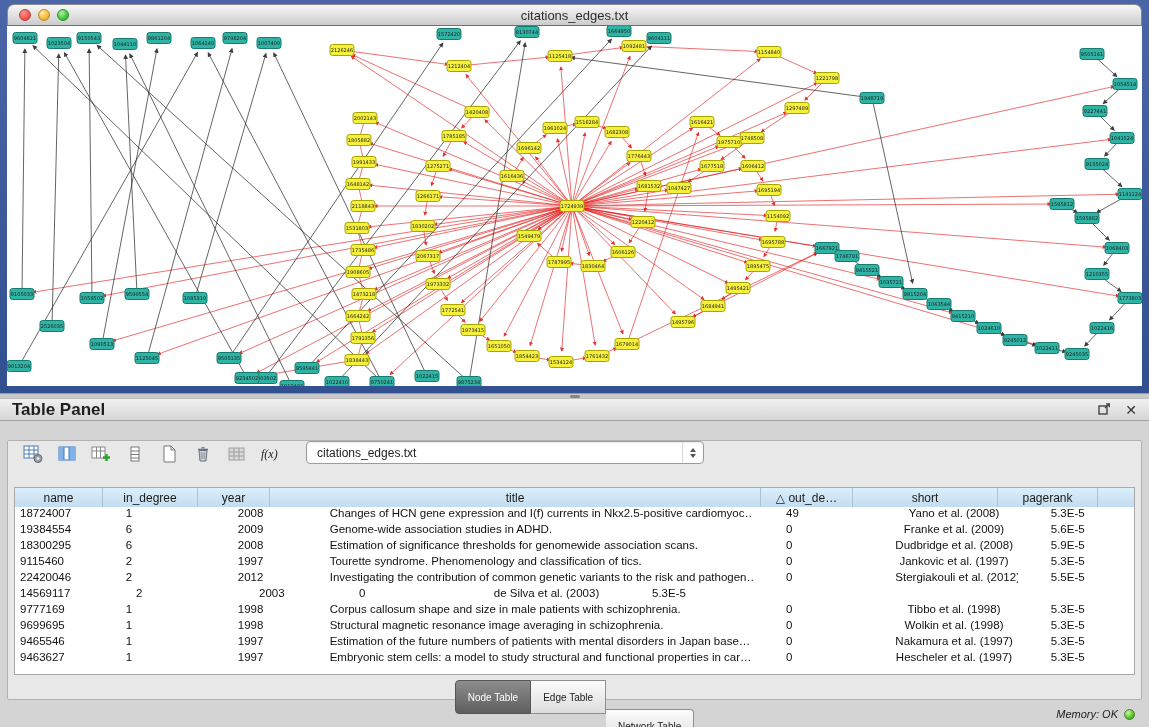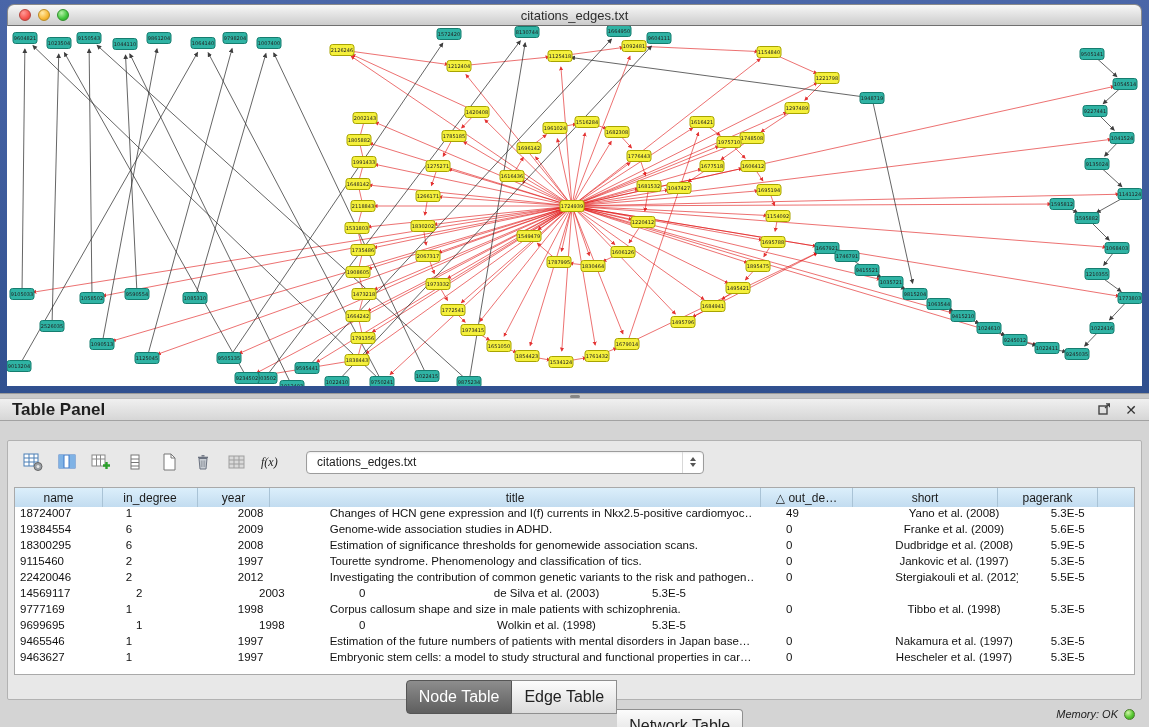--- a/index.html
+++ b/index.html
@@ -27,39 +27,39 @@
   .divider{position:absolute;top:393px;left:0;width:100%;height:5px;background:#c9c9c9;border-top:1px solid #9a9a9a;box-sizing:border-box;}
   .grabber{display:block;width:10px;height:3px;background:#868686;border-radius:2px;margin:1px auto 0;}
 
   
   .table-panel{position:absolute;top:398px;left:0;width:1149px;height:329px;background:#d4d4d4;}
   .tp-header{height:21px;background:linear-gradient(#f0f0f0,#d6d6d6);border-top:1px solid #bdbdbd;border-bottom:1px solid #a2a2a2;display:flex;align-items:center;padding:0 12px;box-sizing:content-box;}
   .tp-title{font-size:17px;color:#1f1f1f;font-weight:bold;}
   .tp-actions{margin-left:auto;display:flex;align-items:center;gap:14px;}
   .tp-close{font-size:14px;font-weight:bold;color:#333;line-height:1;cursor:default;}
   .tp-body{position:absolute;left:7px;right:7px;top:42px;bottom:27px;background:#e8e8e8;border:1px solid #b2b2b2;border-radius:2px;}
-  .toolbar{display:flex;align-items:center;height:42px;padding-left:12px;gap:8px;}
+  .toolbar{display:flex;height:42px;padding-left:12px;gap:8px;}
   .tbtn{width:26px;height:26px;display:flex;align-items:center;justify-content:center;}
   .combo{margin-left:14px;width:398px;height:23px;background:#fff;border:1px solid #9c9c9c;border-radius:4px;display:flex;align-items:center;padding-left:10px;font-size:12px;color:#222;box-sizing:border-box;box-shadow:inset 0 1px 2px rgba(0,0,0,.08);}
   .combo-arrows{margin-left:auto;width:20px;height:100%;display:flex;flex-direction:column;align-items:center;justify-content:center;border-left:1px solid #d8d8d8;}
   .arr-up{width:0;height:0;border-left:3.5px solid transparent;border-right:3.5px solid transparent;border-bottom:4.5px solid #555;margin-bottom:2px;}
   .arr-down{width:0;height:0;border-left:3.5px solid transparent;border-right:3.5px solid transparent;border-top:4.5px solid #555;}
 
   .grid{position:absolute;left:6px;right:6px;top:46px;height:188px;background:#fff;border:1px solid #a9a9a9;box-sizing:border-box;}
   .grid-header{display:flex;height:19px;background:linear-gradient(#dceffb,#c2dcf0);border-bottom:1px solid #9fb9cd;}
   .hcell{font-size:12px;color:#1a1a1a;display:flex;align-items:center;justify-content:center;border-right:1px solid #a9c3d6;box-sizing:border-box;overflow:hidden;white-space:nowrap;}
   .hcell:last-child{border-right:none;}
   .grid-body{position:absolute;top:19px;bottom:0;left:0;right:0;background:#fff;overflow:hidden;}
   .trow{display:flex;height:16px;align-items:flex-start;gap:28px;}
   .tcell{font-size:11.5px;color:#111;padding:0 5px;box-sizing:border-box;white-space:nowrap;overflow:hidden;}
   .c0{width:88px;}.c1{width:95px;}.c2{width:72px;}.c3{width:491px;}.c4{width:92px;}.c5{width:145px;}.c6{width:100px;}.c7{flex:1;}
   .tcell.c5{text-align:center;}
 
   .tabs{position:absolute;left:0;right:0;top:239px;display:flex;justify-content:center;}
-  .tab{height:14px;padding:16px 12px;font-size:16px;display:flex;align-items:center;border:1px solid #8f8f8f;border-left-width:0;background:linear-gradient(#fcfcfc,#dcdcdc);color:#222;box-sizing:border-box;}
+  .tab{height:14px;padding:16px 12px;font-size:10px;display:flex;align-items:center;border:1px solid #8f8f8f;border-left-width:0;background:linear-gradient(#fcfcfc,#dcdcdc);color:#222;box-sizing:border-box;}
   .tab:first-child{border-radius:4px 0 0 4px;border-left-width:1px;}
   .tab:last-child{border-radius:0 4px 4px 0;margin-top:29px;}
   .tab.selected{background:linear-gradient(#8d8d8d,#5e5e5e);border-color:#555;color:#fff;}
 
   .statusbar{position:absolute;bottom:0;left:0;right:0;height:26px;display:flex;align-items:center;justify-content:flex-end;padding:0 14px;gap:6px;font-style:italic;}
   .mem-label{font-size:11px;color:#222;}
   .mem-dot{width:11px;height:11px;border-radius:50%;background:radial-gradient(circle at 35% 30%,#d2f5a8,#58c832 55%,#2f9a22);border:1px solid #4a7d2a;box-sizing:border-box;}
 </style>
 </head>
 <body>
@@ -873,20 +873,21 @@
               <div class="tcell c2">1998</div>
               <div class="tcell c3">Corpus callosum shape and size in male patients with schizophrenia.</div>
               <div class="tcell c4">0</div>
               <div class="tcell c5">Tibbo et al. (1998)</div>
               <div class="tcell c6">5.3E-5</div>
             </div>
             <div class="trow">
               <div class="tcell c0">9699695</div>
               <div class="tcell c1">1</div>
               <div class="tcell c2">1998</div>
+              <div class="tcell c3">Structural magnetic resonance image averaging in schizophrenia.</div>
               <div class="tcell c4">0</div>
               <div class="tcell c5">Wolkin et al. (1998)</div>
               <div class="tcell c6">5.3E-5</div>
             </div>
             <div class="trow">
               <div class="tcell c0">9465546</div>
               <div class="tcell c1">1</div>
               <div class="tcell c2">1997</div>
               <div class="tcell c3">Estimation of the future numbers of patients with mental disorders in Japan base…</div>
               <div class="tcell c4">0</div>

